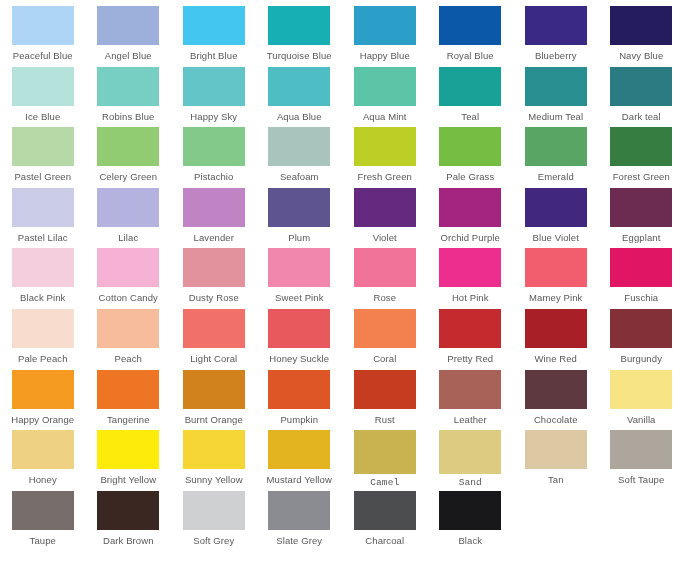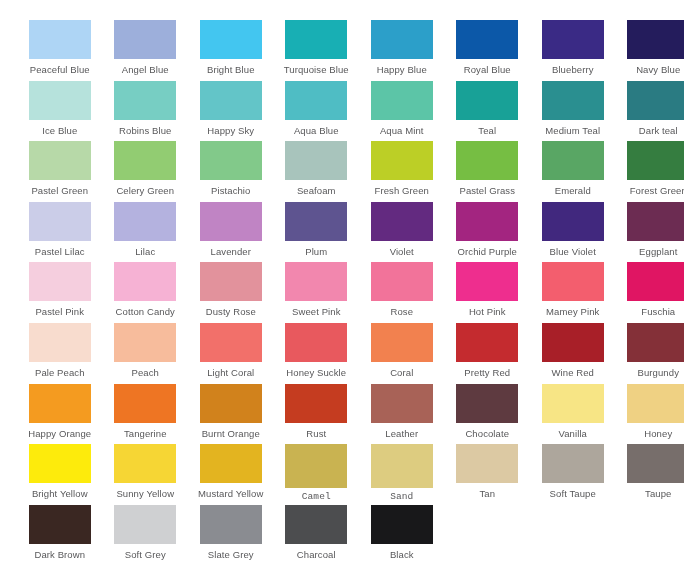--- a/index.html
+++ b/index.html
@@ -14,22 +14,21 @@
     font-family: "Liberation Sans", sans-serif;
     overflow: hidden;
   }
   #palette-grid {
     width: 604px;
     height: 566px;
     display: grid;
     grid-template-columns: repeat(8, 85.5px);
     grid-template-rows: repeat(9, 60.6px);
     box-sizing: border-box;
-    padding-top: 20px;
-    margin-left: 17px;
+    padding-top: 6px;
   }
   .swatch-cell {
     display: flex;
     flex-direction: column;
     align-items: center;
     justify-content: flex-start;
     box-sizing: border-box;
   }
   .swatch-chip {
     width: 62px;
@@ -138,21 +137,21 @@
     <div class="swatch-cell">
       <span class="swatch-chip" style="background: rgb(168, 196, 188);"></span>
       <span class="swatch-label">Seafoam</span>
     </div>
     <div class="swatch-cell">
       <span class="swatch-chip" style="background: rgb(188, 207, 38);"></span>
       <span class="swatch-label">Fresh Green</span>
     </div>
     <div class="swatch-cell">
       <span class="swatch-chip" style="background: rgb(118, 190, 67);"></span>
-      <span class="swatch-label">Pastel Grass</span>
+      <span class="swatch-label">Pale Grass</span>
     </div>
     <div class="swatch-cell">
       <span class="swatch-chip" style="background: rgb(89, 166, 100);"></span>
       <span class="swatch-label">Emerald</span>
     </div>
     <div class="swatch-cell">
       <span class="swatch-chip" style="background: rgb(53, 125, 64);"></span>
       <span class="swatch-label">Forest Green</span>
     </div>
     <div class="swatch-cell">
@@ -182,21 +181,21 @@
     <div class="swatch-cell">
       <span class="swatch-chip" style="background: rgb(65, 40, 126);"></span>
       <span class="swatch-label">Blue Violet</span>
     </div>
     <div class="swatch-cell">
       <span class="swatch-chip" style="background: rgb(108, 44, 82);"></span>
       <span class="swatch-label">Eggplant</span>
     </div>
     <div class="swatch-cell">
       <span class="swatch-chip" style="background: rgb(245, 206, 222);"></span>
-      <span class="swatch-label">Pastel Pink</span>
+      <span class="swatch-label">Black Pink</span>
     </div>
     <div class="swatch-cell">
       <span class="swatch-chip" style="background: rgb(246, 178, 212);"></span>
       <span class="swatch-label">Cotton Candy</span>
     </div>
     <div class="swatch-cell">
       <span class="swatch-chip" style="background: rgb(226, 146, 156);"></span>
       <span class="swatch-label">Dusty Rose</span>
     </div>
     <div class="swatch-cell">
@@ -255,20 +254,24 @@
       <span class="swatch-chip" style="background: rgb(244, 155, 32);"></span>
       <span class="swatch-label">Happy Orange</span>
     </div>
     <div class="swatch-cell">
       <span class="swatch-chip" style="background: rgb(238, 117, 35);"></span>
       <span class="swatch-label">Tangerine</span>
     </div>
     <div class="swatch-cell">
       <span class="swatch-chip" style="background: rgb(209, 130, 28);"></span>
       <span class="swatch-label">Burnt Orange</span>
+    </div>
+    <div class="swatch-cell">
+      <span class="swatch-chip" style="background: rgb(222, 85, 38);"></span>
+      <span class="swatch-label">Pumpkin</span>
     </div>
     <div class="swatch-cell">
       <span class="swatch-chip" style="background: rgb(197, 60, 32);"></span>
       <span class="swatch-label">Rust</span>
     </div>
     <div class="swatch-cell">
       <span class="swatch-chip" style="background: rgb(168, 98, 87);"></span>
       <span class="swatch-label">Leather</span>
     </div>
     <div class="swatch-cell">

